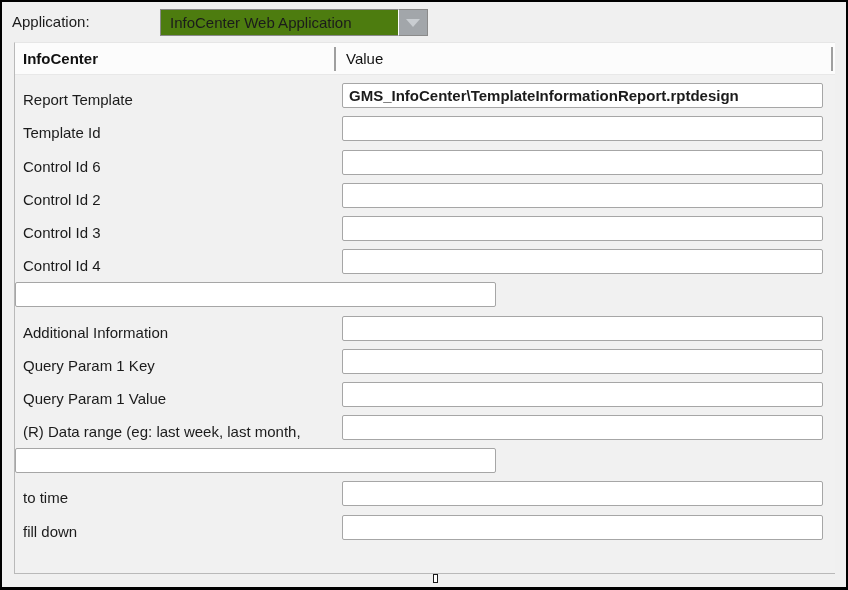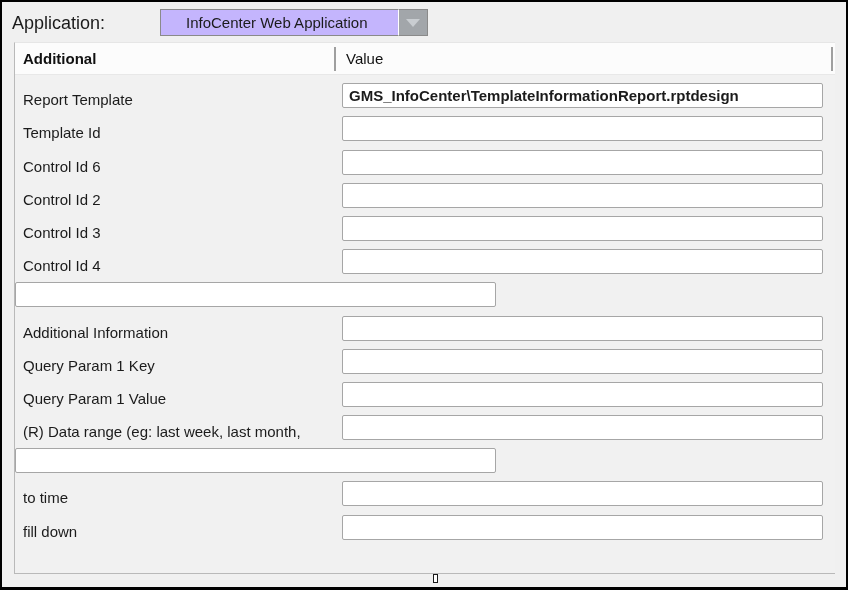--- a/index.html
+++ b/index.html
@@ -12,34 +12,34 @@
     position: relative;
     width: 848px; height: 590px;
     background: #f0f0f0;
     border: 2px solid #000000;
     border-bottom-width: 3px;
     overflow: hidden;
   }
   
   .app-label {
     position: absolute; left: 10px; top: 11px;
-    font-size: 18px; color: #1b1b1b;
+    font-size: 15px; color: #1b1b1b;
   }
   .dropdown {
     position: absolute; left: 158px; top: 7px;
     height: 27px; display: flex; align-items: stretch;
   }
   .dropdown-field {
     width: 238px;
-    background: #c4b5fd;
+    background: #4d7c0f;
     border: 1px solid #8a8a8a;
     border-right: none;
     font-size: 15px; color: #1b1b1b;
     line-height: 25px;
-    padding-left: 25px;
+    padding-left: 9px;
     white-space: nowrap; overflow: hidden;
   }
   .dropdown-btn {
     width: 30px;
     background: #a2a6aa;
     border: 1px solid #8a8a8a;
     border-left: 1px solid #ffffff;
     display: flex; align-items: center; justify-content: center;
     cursor: default;
   }
@@ -123,21 +123,21 @@
 
   <div class="dropdown">
     <div class="dropdown-field">InfoCenter Web Application</div>
     <div class="dropdown-btn">
       <span class="tri"></span>
     </div>
   </div>
 
   <div class="ptable">
     <div class="thead">
-      <span class="th-param">Additional</span>
+      <span class="th-param">InfoCenter</span>
       <span class="th-value">Value</span>
       <div class="col-sep sep1"></div>
       <div class="col-sep sep2"></div>
     </div>
     <div class="tbody">
 
       <div class="row">
         <div class="cell-param">Report Template</div>
         <div class="cell-value">
             <input class="val-input" value="GMS_InfoCenter\TemplateInformationReport.rptdesign" style="">

